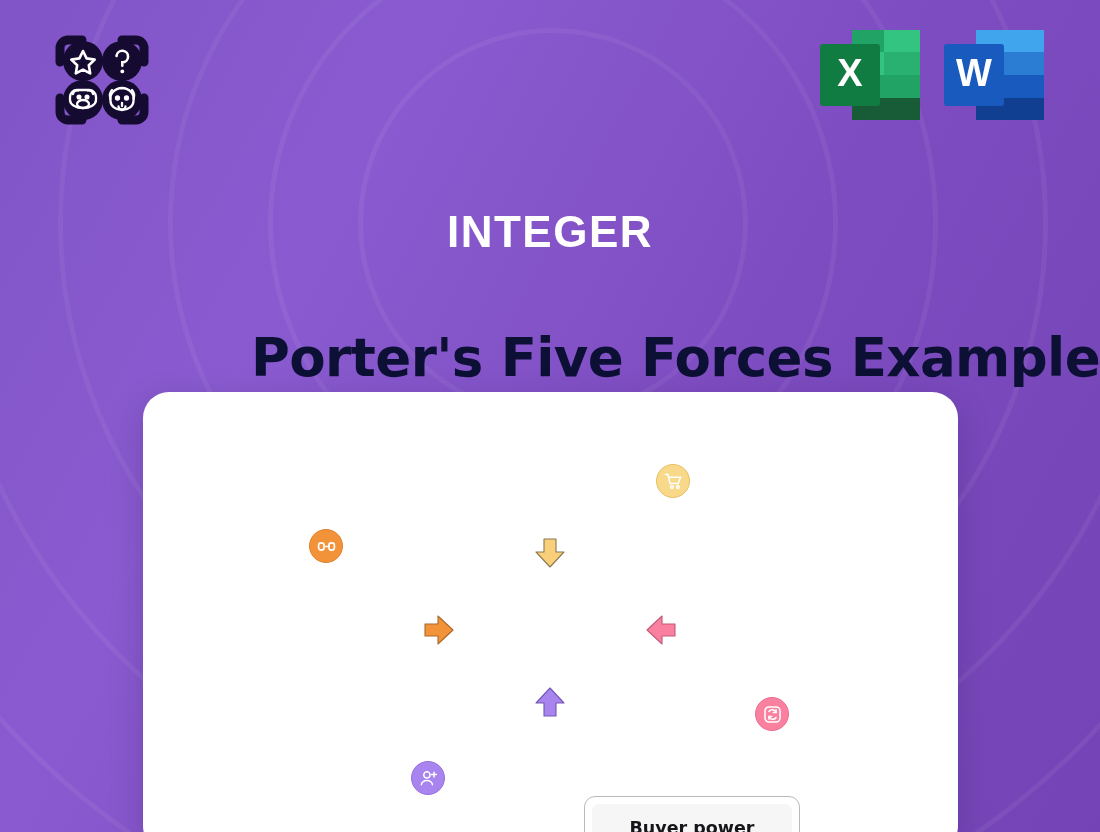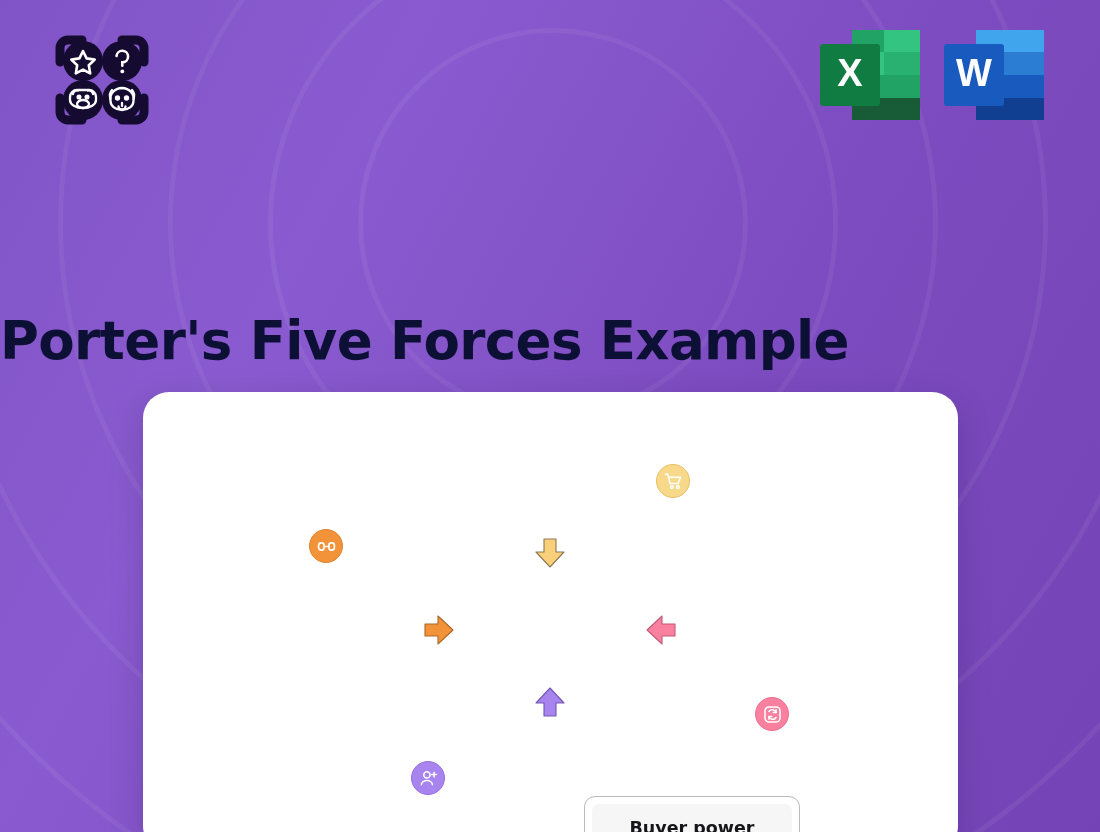--- a/index.html
+++ b/index.html
@@ -33,21 +33,21 @@
   .ms-excel{left:818px;}
   .ms-word{left:942px;}
 
   
   .brand{
     position:absolute;left:0;right:0;top:207px;text-align:center;
     color:#ffffff;font-size:44px;font-weight:700;letter-spacing:1.5px;
     font-family:"Liberation Sans","DejaVu Sans",sans-serif;
   }
   .maintitle{
-    position:absolute;left:0;right:0;top:310px;text-align:left;
+    position:absolute;left:0;right:0;top:327px;text-align:right;
     color:#0d1035;font-size:53px;font-weight:700;letter-spacing:-.6px;
     font-family:"DejaVu Sans","Liberation Sans",sans-serif;
   }
 
   
   .card{
     position:absolute;left:143px;top:392px;width:815px;height:460px;
     background:#ffffff;border-radius:26px;
     box-shadow:0 10px 34px rgba(20,0,50,.18);
   }
@@ -151,20 +151,21 @@
     <svg viewBox="0 0 104 94" width="104" height="94">
       <rect x="34" y="2" width="68" height="22" fill="#41a5ee"></rect>
       <rect x="34" y="24" width="68" height="23" fill="#2b7cd3"></rect>
       <rect x="34" y="47" width="68" height="23" fill="#185abd"></rect>
       <rect x="34" y="70" width="68" height="22" fill="#103f91"></rect>
       <rect x="2" y="16" width="60" height="62" rx="3" fill="#185abd"></rect>
       <text x="32" y="58" font-family="'Liberation Sans',sans-serif" font-size="38" font-weight="700" fill="#ffffff" text-anchor="middle">W</text>
     </svg>
   </div>
 
+  <div class="brand">INTEGER</div>
   <div class="maintitle">Porter's Five Forces Example</div>
 
   <div class="card">
 
     <div class="fbox" id="box-buyer">
       <div class="fbox-inner">
         <div class="fhead">Buyer power</div>
 
       </div>
     </div>

